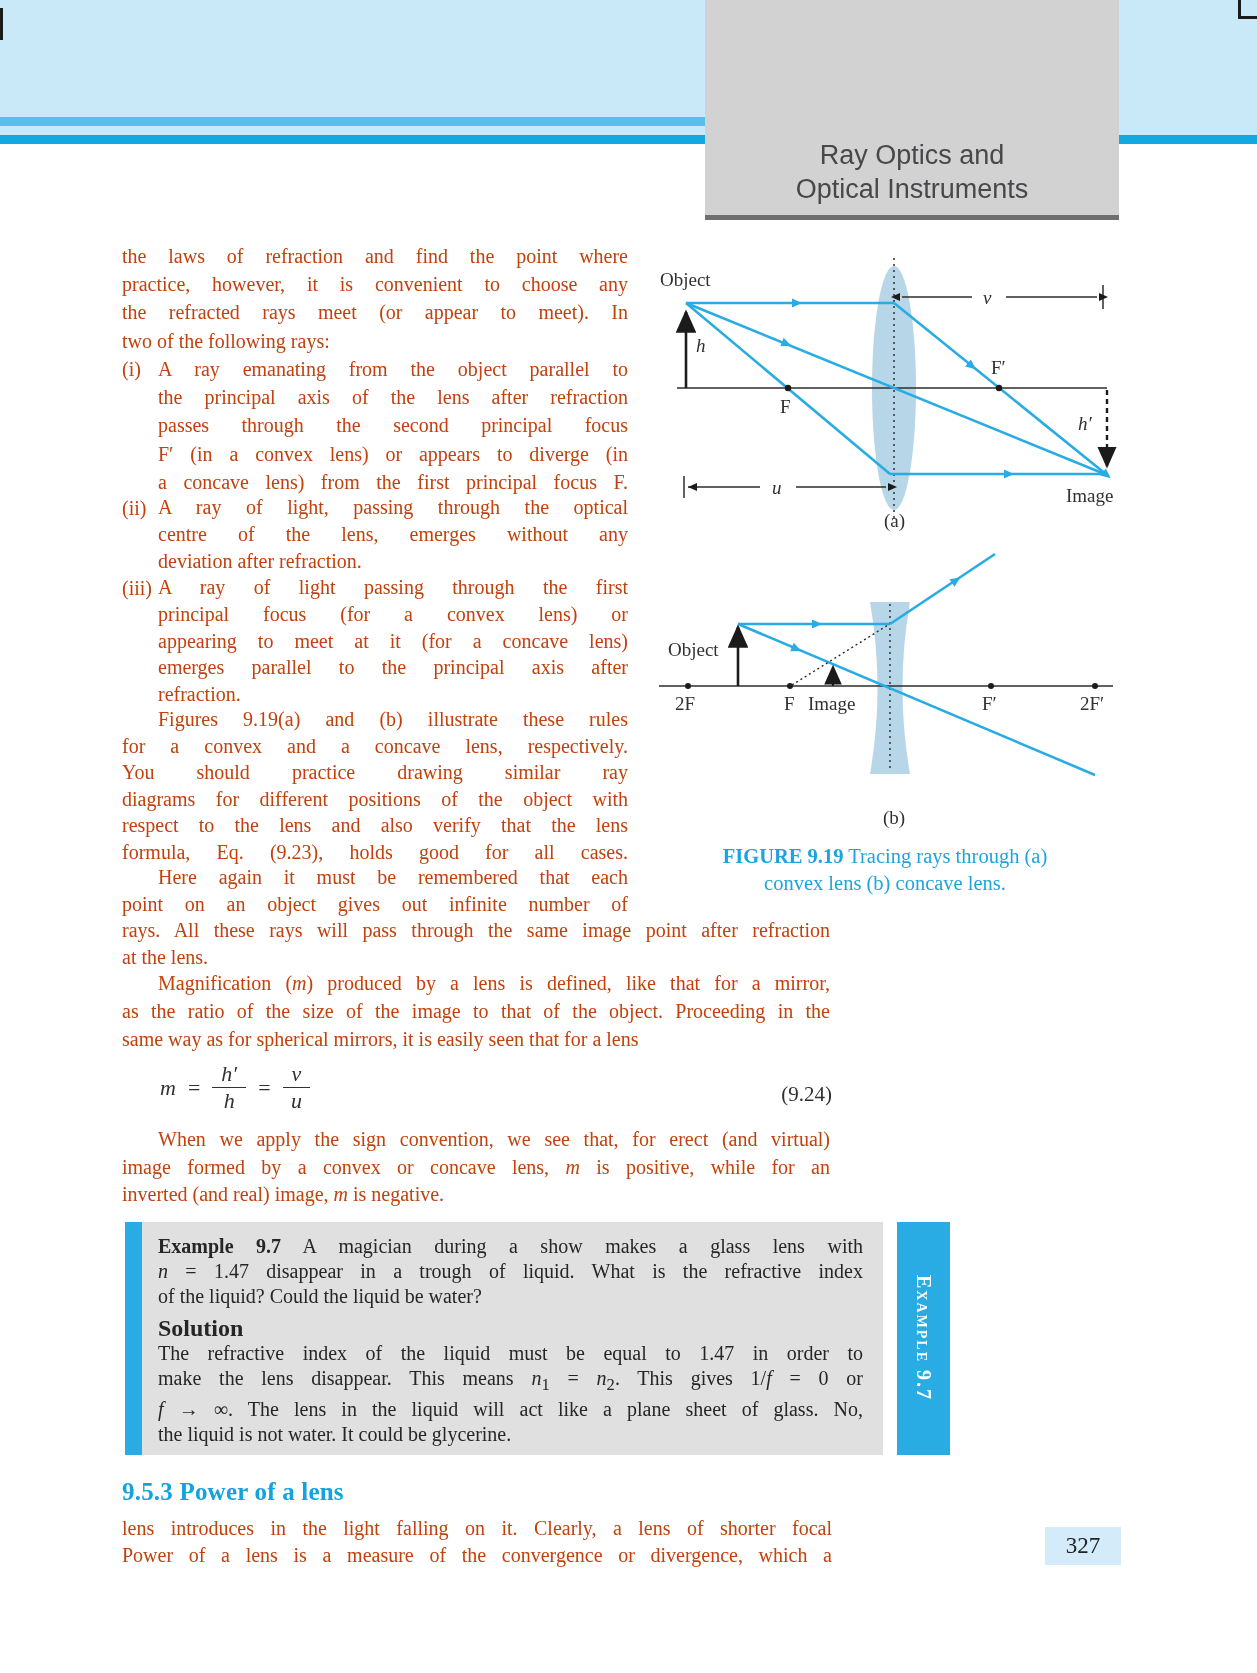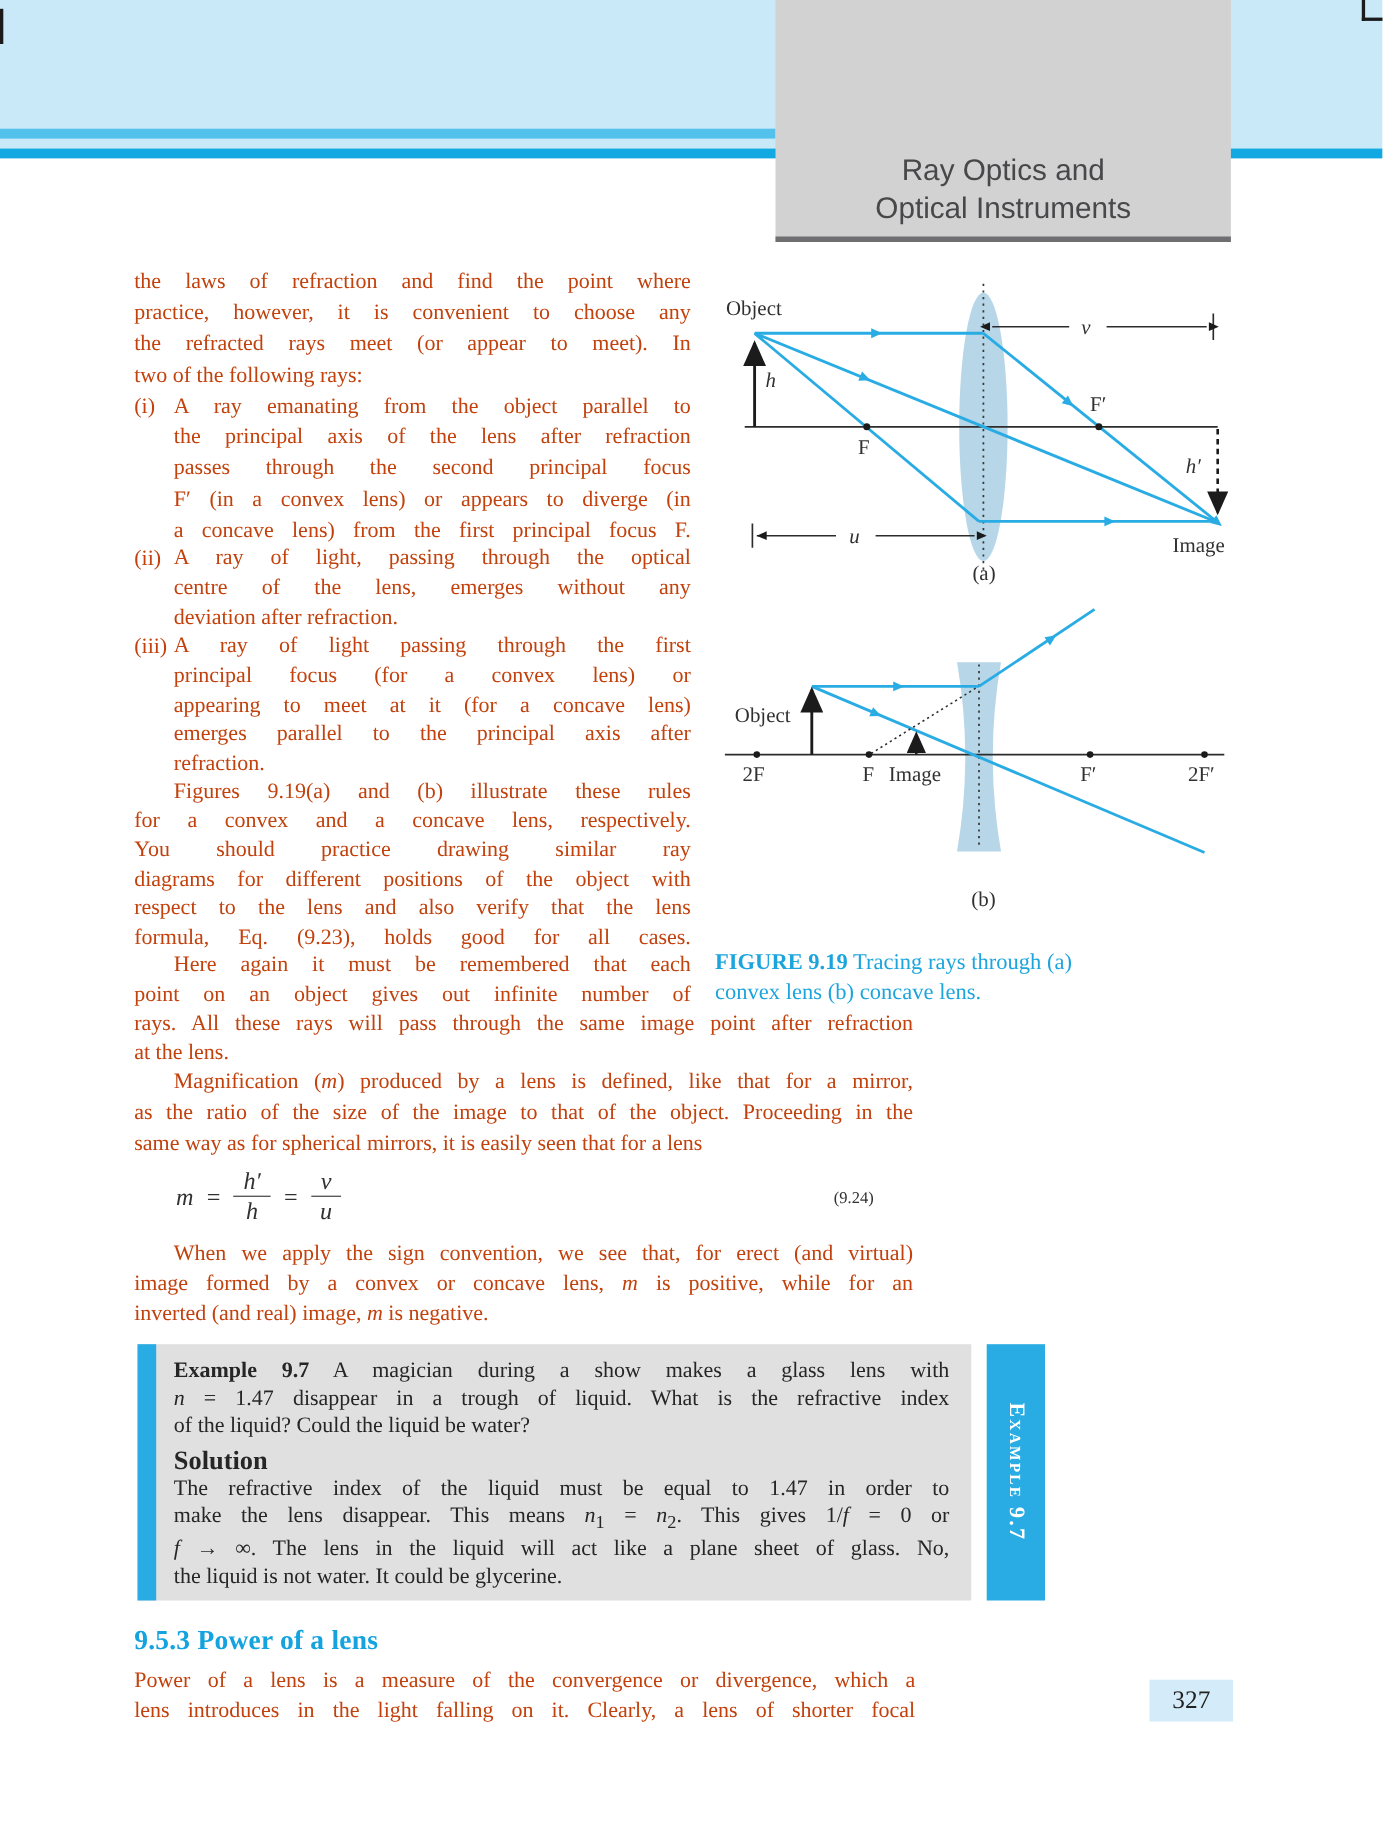--- a/index.html
+++ b/index.html
@@ -31,39 +31,39 @@
   .lh276 .ln{line-height:27.6px;}
   .lh252 .ln{line-height:25.2px;}
   .marker{font-size:20px;line-height:28.2px;}
 
   
   .eqwrap{display:flex;align-items:center;gap:12px;font-size:22px;}
   .eqm i{font-size:22px;}
   .frac{display:inline-flex;flex-direction:column;align-items:center;line-height:1.1;}
   .fr-top{border-bottom:1.7px solid #313131;padding:0 9px 1px 9px;}
   .fr-bot{padding-top:1px;}
-  .eqtag{font-size:15px;}
+  .eqtag{font-size:21px;text-align:right;}
 
   
   .example-box{left:125px;top:1222px;width:758px;height:233px;background:#e0e0e1;}
   .ex-bar{position:absolute;left:0;top:0;width:17px;height:233px;background:#29ace3;}
   .ex-content{position:absolute;left:33px;top:12px;width:705px;font-size:20px;color:#262626;}
   .sol{font-weight:bold;font-size:24px;line-height:25px;margin-top:6px;}
   .ex-side{left:897px;top:1222px;width:53px;height:233px;background:#29ace3;
            display:flex;align-items:center;justify-content:center;}
   .ex-side span{writing-mode:vertical-rl;font-variant:small-caps;color:#ffffff;
            font-size:20px;font-weight:600;letter-spacing:2px;font-family:"Liberation Serif","DejaVu Serif",serif;}
 
   
   .sec-head{left:122px;top:1478px;font-size:25px;font-weight:bold;color:#14a3de;letter-spacing:0.2px;}
   .pagebox{left:1045px;top:1527px;width:76px;height:38px;background:#d4ebf9;
            display:flex;align-items:center;justify-content:center;font-size:23px;color:#222;}
 
   
-  .caption{left:650px;top:843px;width:470px;text-align:left;color:#1ca5dc;font-size:20.5px;line-height:27px;margin-top:19px;}
+  .caption{left:650px;top:843px;width:470px;text-align:center;color:#1ca5dc;font-size:20.5px;line-height:27px;}
   .cap-b{font-weight:bold;}
   svg text{font-family:"Liberation Serif","DejaVu Serif",serif;fill:#313131;font-size:19px;}
   svg .it{font-style:italic;}
 </style>
 </head>
 <body>
 
 <div id="page">
 
   <div class="abs band"></div>
@@ -174,22 +174,22 @@
           <div class="ln">the liquid is not water. It could be glycerine.</div>
         </div>
     </div>
   </div>
   <div class="abs ex-side">
     <span>Example 9.7</span>
   </div>
 
   <div class="abs sec-head">9.5.3  Power of a lens</div>
   <div class="abs txt lines lh265" style="left:122px;top:1515px;width:710px;">
+      <div class="ln">lens introduces in the light falling on it. Clearly, a lens of shorter focal</div>
       <div class="ln">Power of a lens is a measure of the convergence or divergence, which a</div>
-      <div class="ln">lens introduces in the light falling on it. Clearly, a lens of shorter focal</div>
     </div>
 
   <div class="abs pagebox">
     <span>327</span>
   </div>
 
   <svg class="abs" style="left:620px;top:240px;" width="560" height="295" viewBox="0 0 560 295">
     <defs>
       <marker id="arB" markerWidth="10" markerHeight="8" refX="8" refY="4" orient="auto">
         <path d="M0,0 L9,4 L0,8 Z" fill="#1b1b1b"></path>

